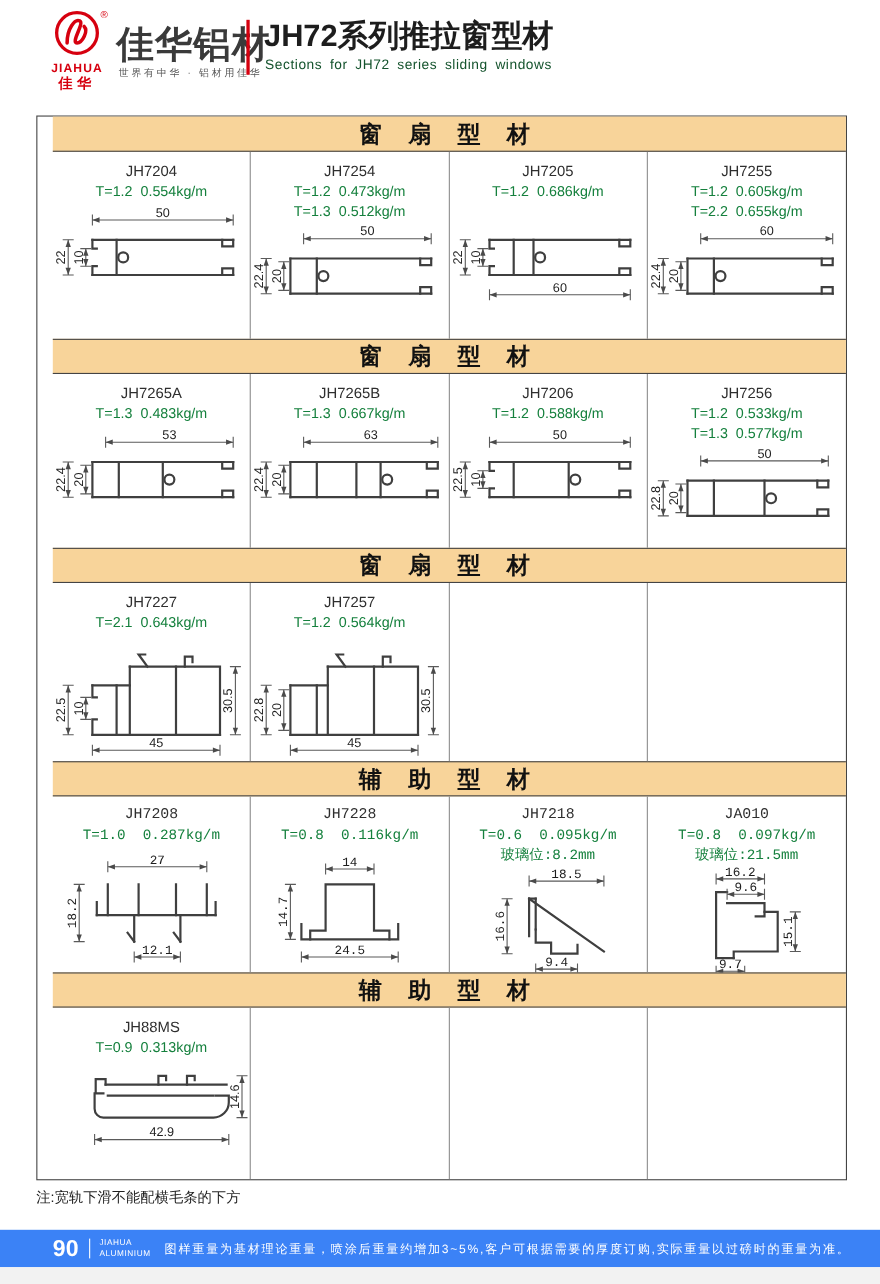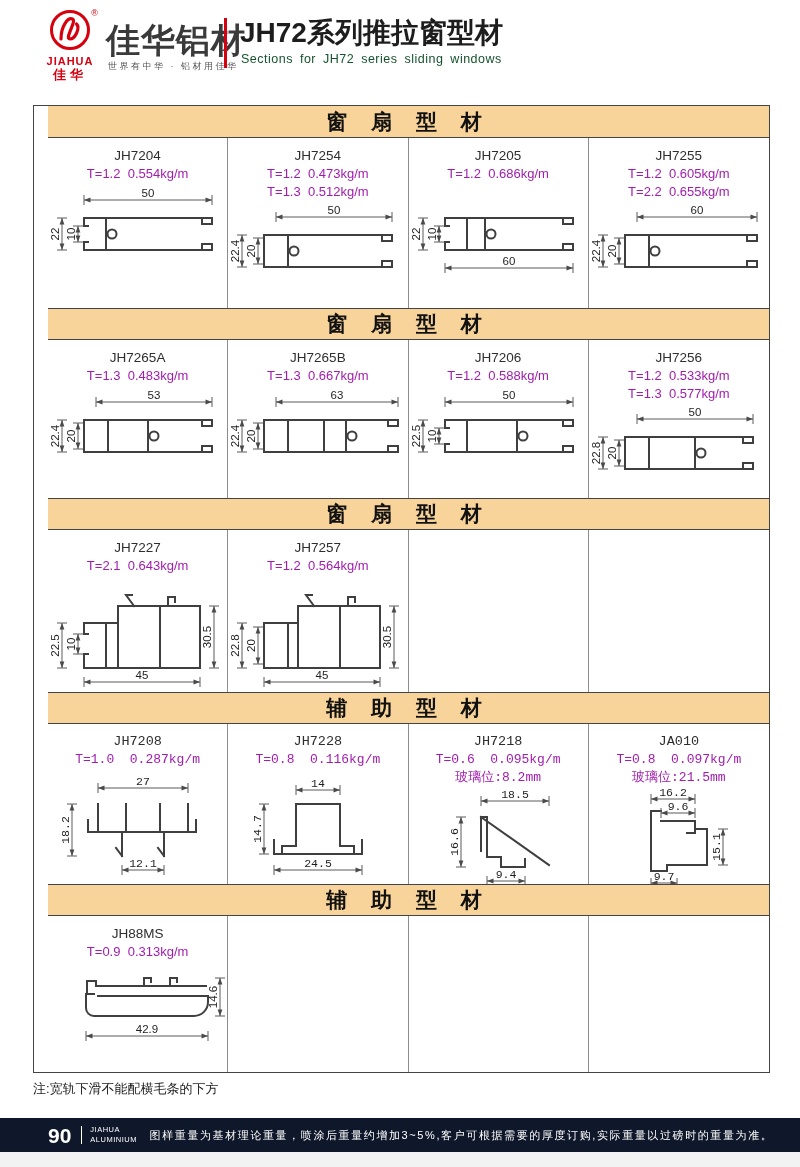--- a/index.html
+++ b/index.html
@@ -19,29 +19,29 @@
   
   .tbl{position:absolute;left:33px;top:105px;width:737px;border:1.5px solid #444;box-sizing:border-box;background:#fff;padding-left:14px;}
   .sec-h{height:32px;background:#f8d49a;display:flex;align-items:center;justify-content:center;
          font-size:21px;font-weight:bold;color:#111;letter-spacing:9px;border-bottom:1.5px solid #444;box-sizing:border-box;}
   .sec-h:not(:first-child){border-top:1.5px solid #444;}
   .row{display:flex;}
   .cell{flex:1 1 25%;border-right:1px solid #8d8d8d;box-sizing:border-box;text-align:center;padding-top:9px;overflow:hidden;}
   .cell:last-child{border-right:none;}
   .rh1{height:170px;} .rh2{height:158px;} .rh3{height:162px;} .rh4{height:160px;font-family:Liberation Mono, monospace;} .rh5{height:156px;justify-content:space-between;}
   .code{font-size:13.5px;color:#2e2e2e;line-height:1.35;}
-  .spec{font-size:13px;color:#a21caf;line-height:1.35;white-space:pre;}
+  .spec{font-size:13px;color:#15803d;line-height:1.35;white-space:pre;}
   svg.draw{display:block;margin:1px auto 0;}
   .pl{stroke:#3f3f3f;stroke-width:2;fill:none;stroke-linecap:square;}
   .dl{stroke:#5a5a5a;stroke-width:1;}
   .da{fill:#4a4a4a;}
   .dt{font-size:11.5px;fill:#1e1e1e;}
   
   .note{position:absolute;left:33px;top:1080px;font-size:13px;color:#1e1e1e;}
-  .foot{position:absolute;left:0;top:1118px;width:800px;height:34px;background:#0f172a;color:#fff;
+  .foot{position:absolute;left:0;top:1118px;width:800px;height:34px;background:#3b82f6;color:#fff;
         display:flex;align-items:center;}
   .pagenum{font-size:21px;font-weight:bold;margin-left:48px;line-height:1;}
   .fdiv{width:1px;height:18px;background:#fff;margin:0 8px 0 10px;}
   .fbrand{font-size:7.5px;line-height:1.3;letter-spacing:0.5px;}
   .fnote{flex:1;text-align:center;font-size:11px;letter-spacing:1.6px;margin-right:14px;}
   .bottomband{position:absolute;left:0;top:1152px;width:800px;height:15px;background:#f2f2f2;}
 </style>
 </head>
 <body>
 

